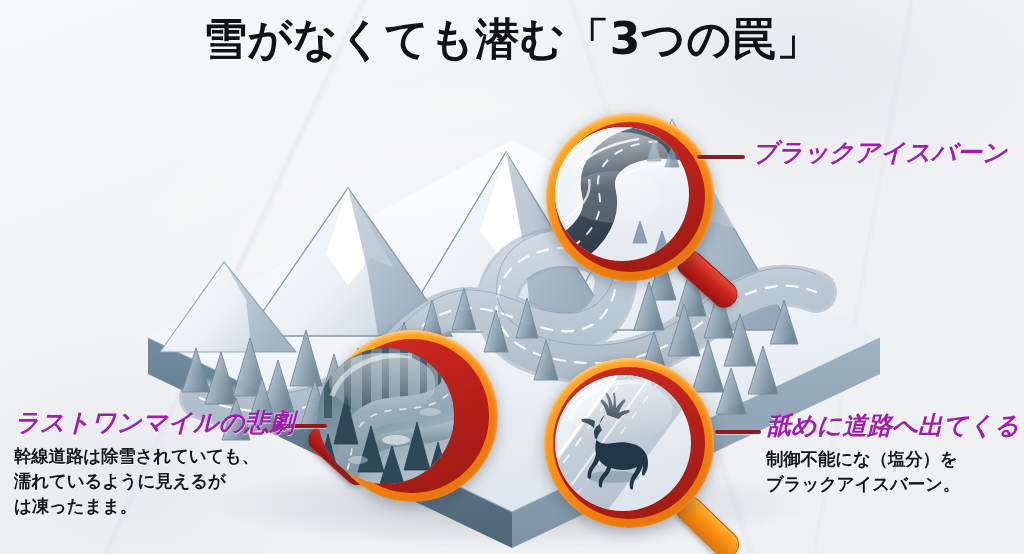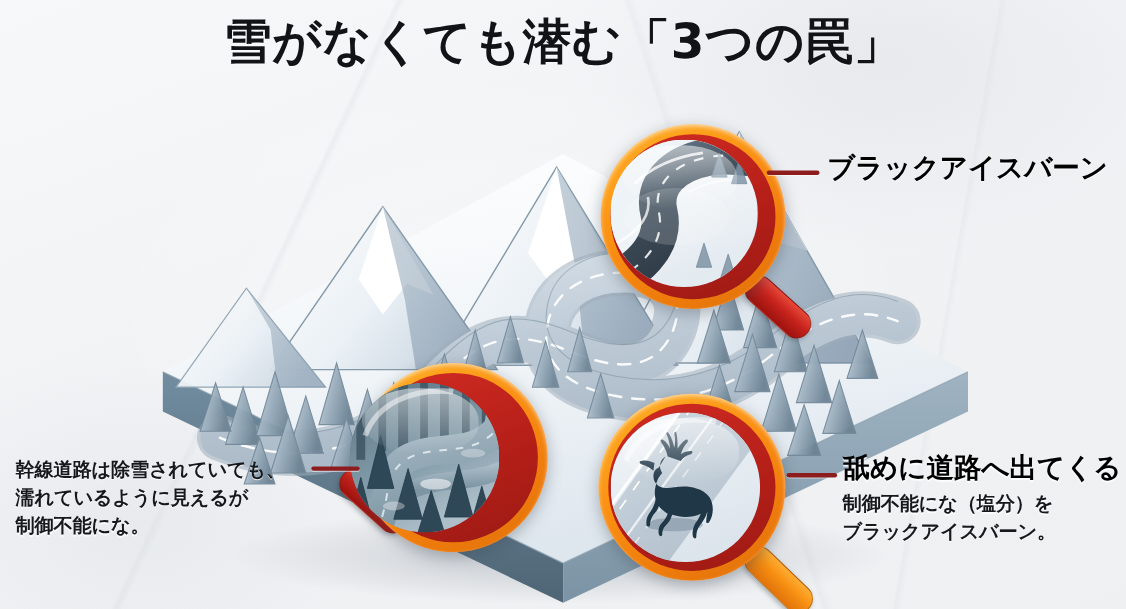--- a/index.html
+++ b/index.html
@@ -37,23 +37,24 @@
     letter-spacing:.5px;z-index:12;
     text-shadow:0 1px 0 rgba(255,255,255,.6);
   }
 
   
   #scene{position:absolute;left:0;top:0;width:1024px;height:554px;z-index:3;}
 
   
   .ann{position:absolute;z-index:20;}
   .ann .hd{
-    font-size:25px;font-weight:bold;color:#000000;line-height:1.1;
+    font-size:25px;font-weight:bold;color:#a21caf;line-height:1.1;
     white-space:nowrap;
     text-shadow:0 1px 1px rgba(255,255,255,.85);
+    font-style:italic;
   }
   .ann .bd{
     margin-top:7px;font-size:17.5px;font-weight:bold;color:#15191c;
     line-height:1.45;letter-spacing:-0.2px;
     text-shadow:0 1px 0 rgba(255,255,255,.8);
   }
   .ann .bd span{display:block;}
 
   #ann-ice{left:752px;top:139px;}
   #ann-wild{left:766px;top:412px;}
@@ -431,20 +432,21 @@
 
   <div class="ann" id="ann-wild">
     <div class="hd">舐めに道路へ出てくる</div>
     <div class="bd">
       <span>制御不能にな（塩分）を</span>
       <span>ブラックアイスバーン。</span>
     </div>
   </div>
 
   <div class="ann" id="ann-last">
+    <div class="hd">ラストワンマイルの悲劇</div>
     <div class="bd">
       <span>幹線道路は除雪されていても、</span>
       <span>濡れているように見えるが</span>
-      <span>制御不能にな。</span>
+      <span>は凍ったまま。</span>
     </div>
   </div>
 
 </div>
 
 </body></html>

